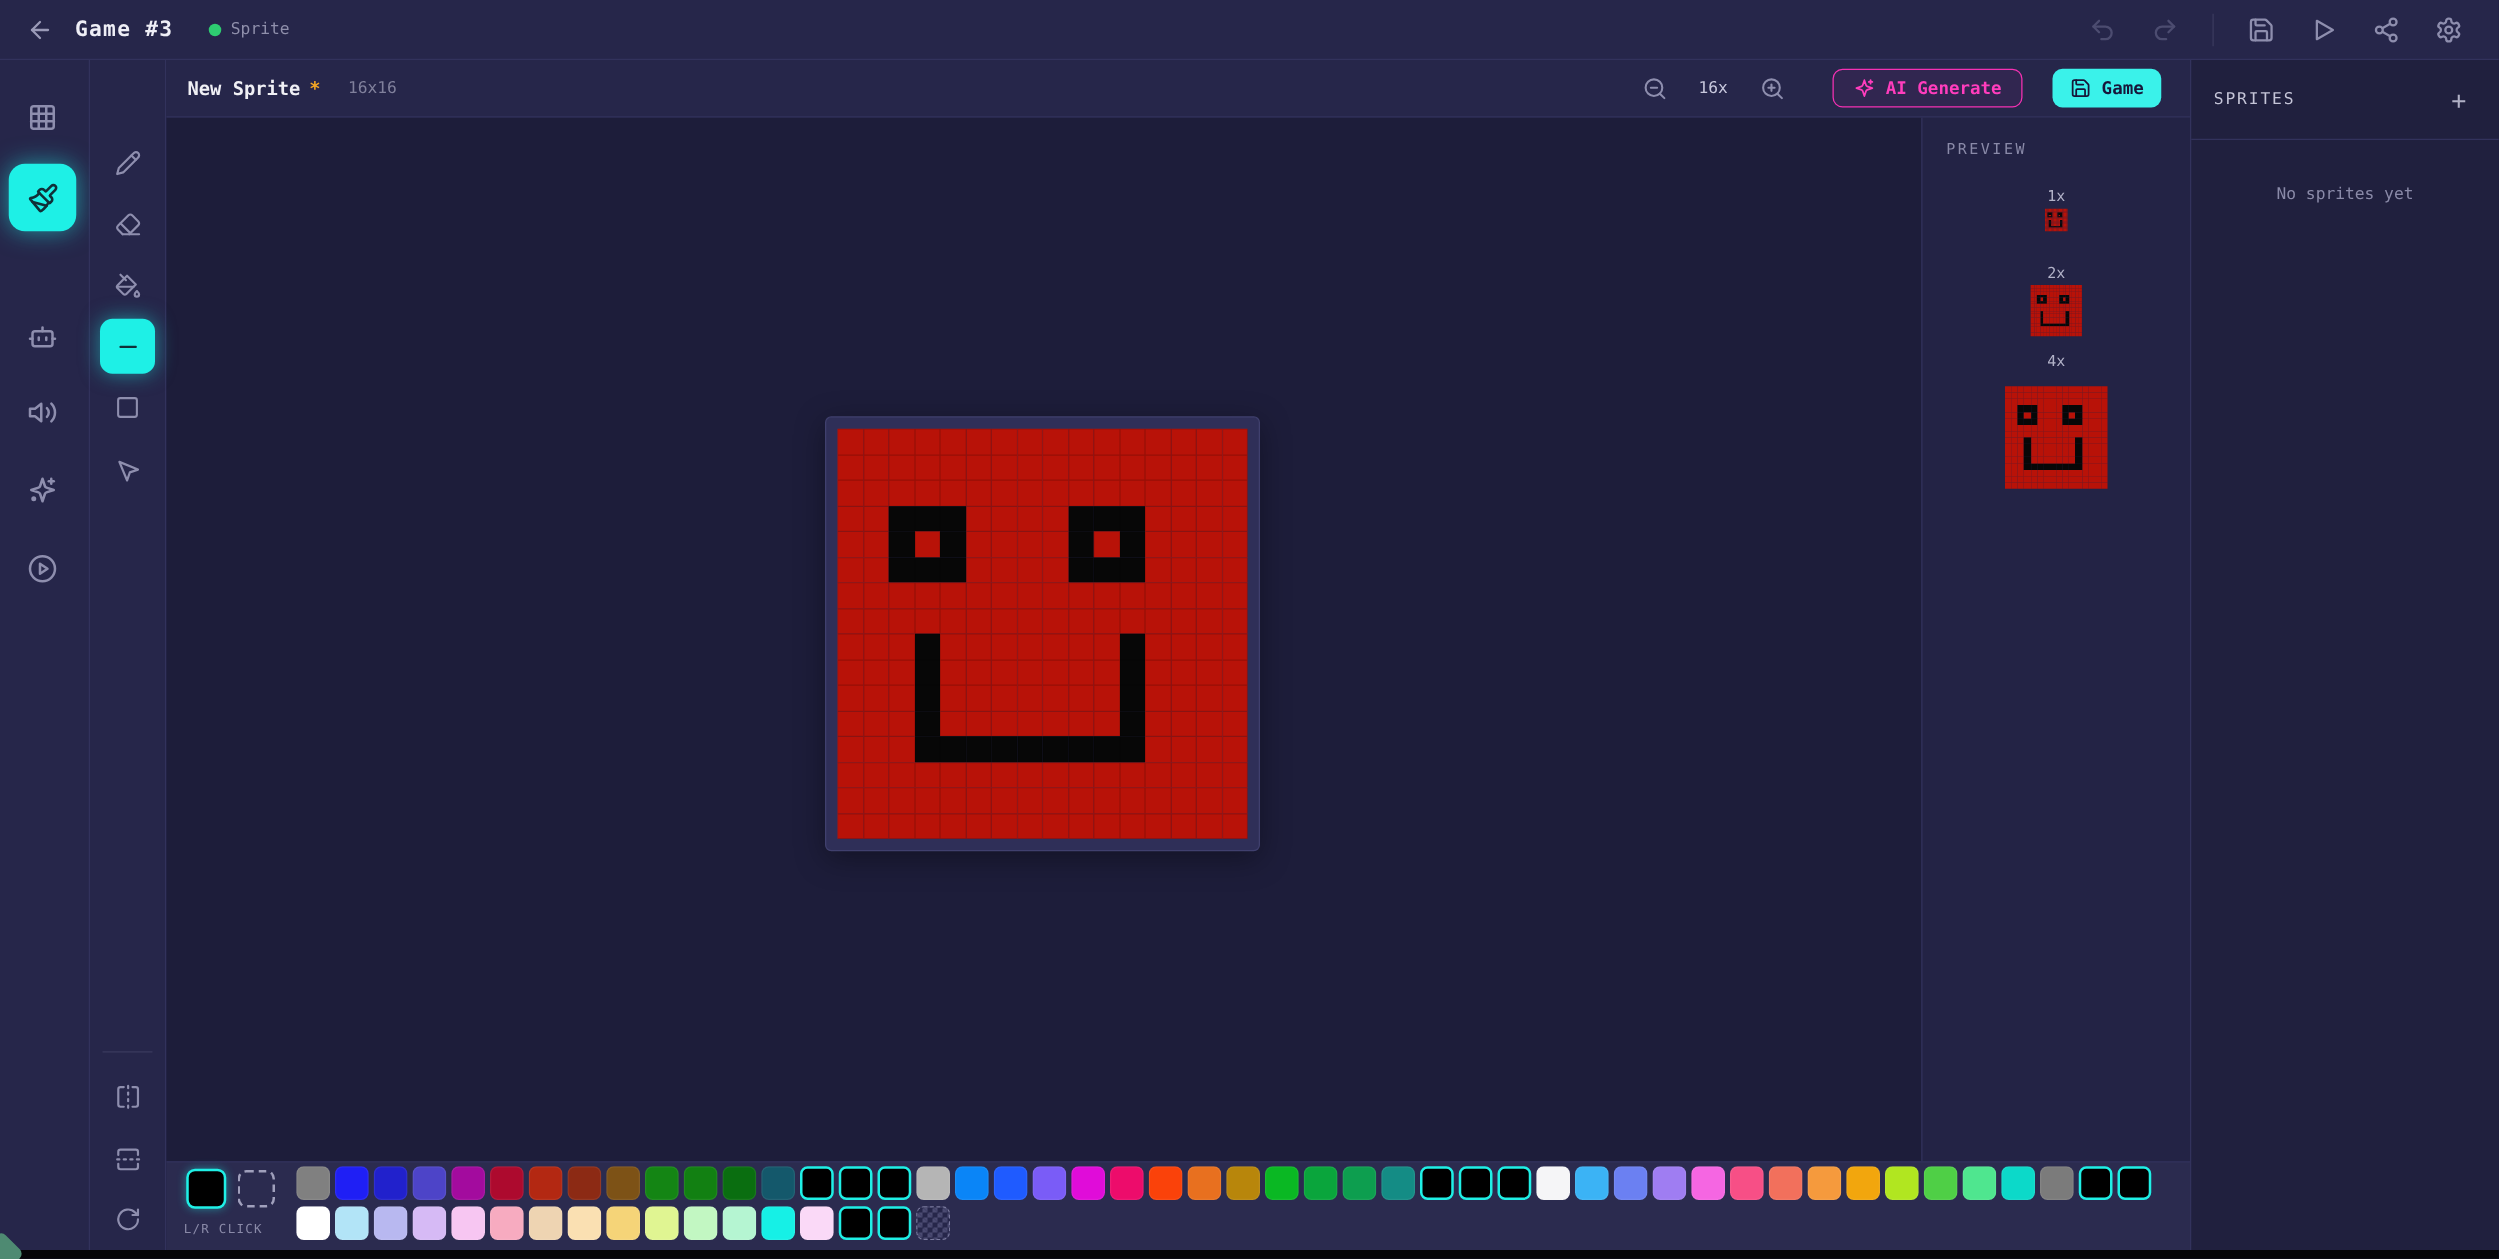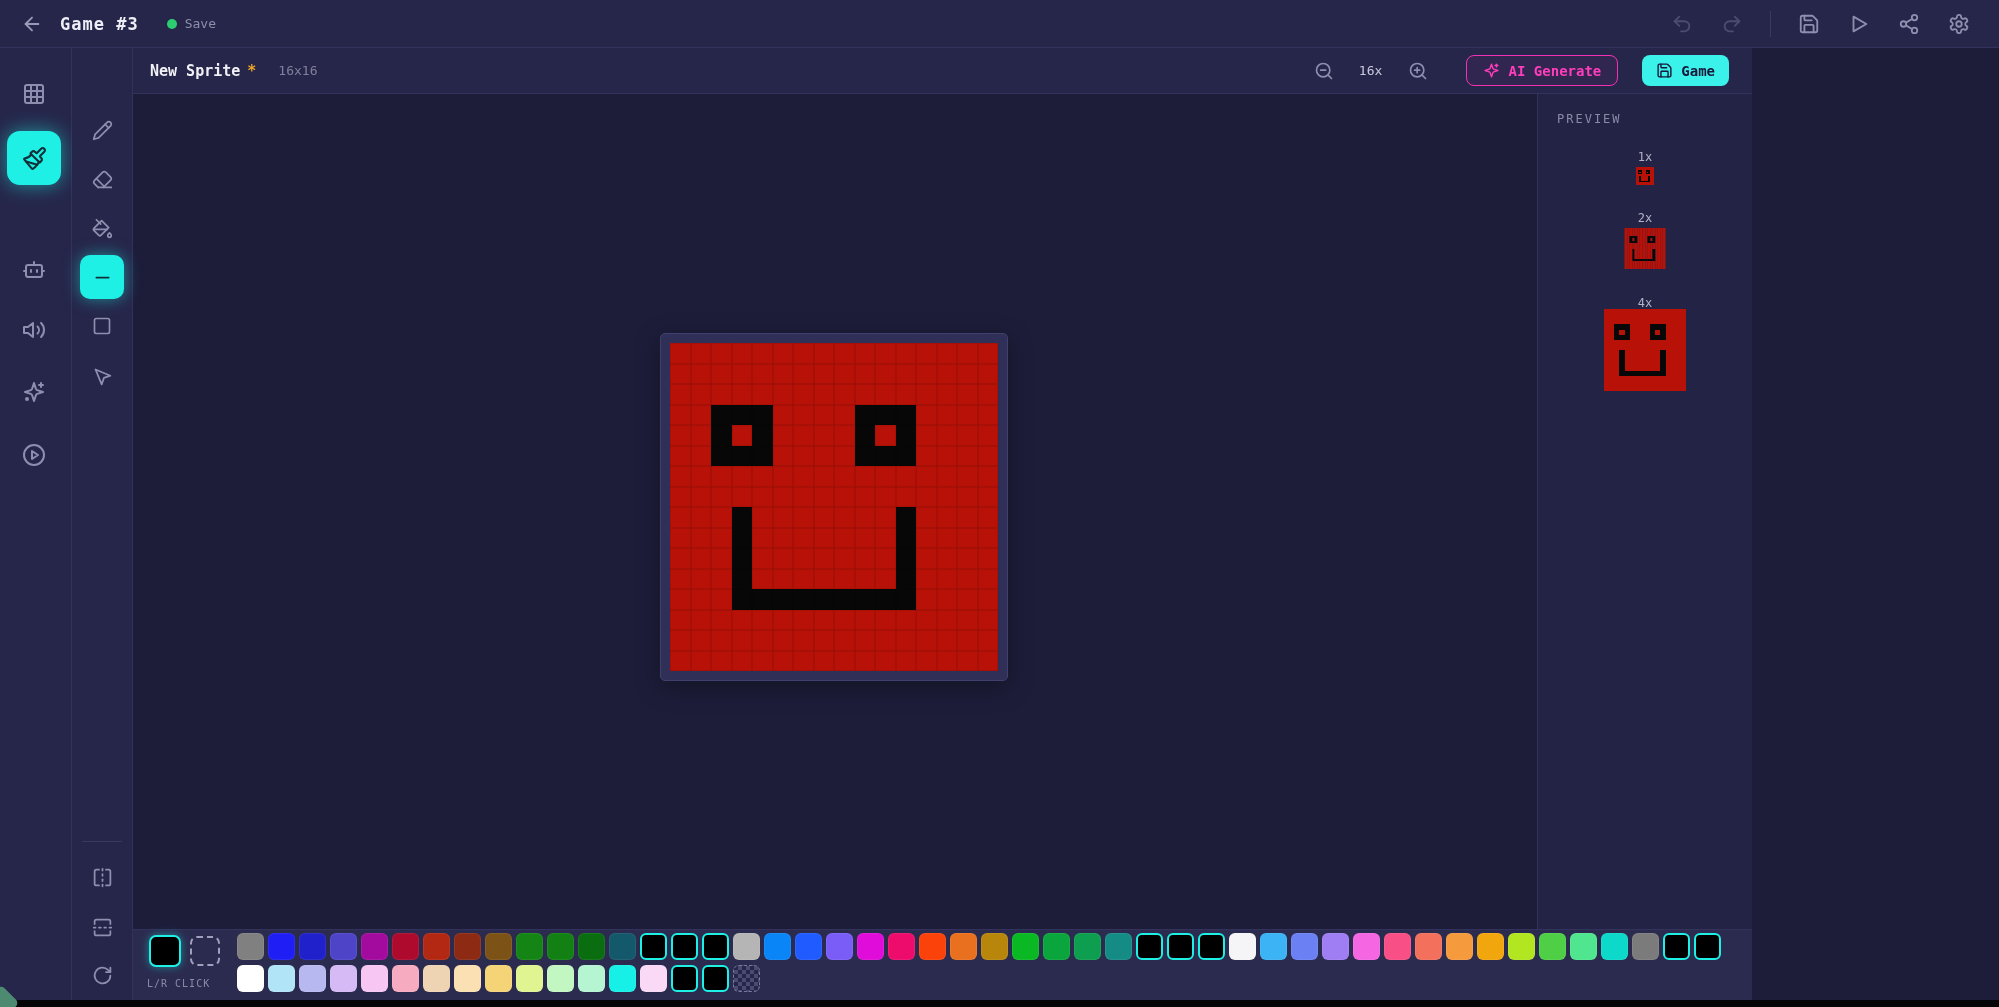--- a/index.html
+++ b/index.html
@@ -109,21 +109,21 @@
   <div class="topbar">
     <div class="back-btn">
       <svg class="ic" width="22" height="22" viewBox="0 0 24 24">
           <path d="M19 12H5"></path>
           <path d="m12 19-7-7 7-7"></path>
         </svg>
     </div>
     <div class="game-title">Game #3</div>
     <div class="status">
       <div class="status-dot"></div>
-      <div class="status-text">Save</div>
+      <div class="status-text">Sprite</div>
     </div>
     <div class="topbar-right">
       <div class="tb-icon dim">
         <svg class="ic" width="22" height="22" viewBox="0 0 24 24">
             <path d="M9 14 4 9l5-5"></path>
             <path d="M4 9h10.5a5.5 5.5 0 0 1 0 11H11"></path>
           </svg>
       </div>
       <div class="tb-icon dim">
         <svg class="ic" width="22" height="22" viewBox="0 0 24 24">
@@ -1094,21 +1094,21 @@
         <div class="cell" style="background: rgb(184, 18, 8);"></div>
         <div class="cell" style="background: rgb(184, 18, 8);"></div>
         <div class="cell" style="background: rgb(184, 18, 8);"></div>
         <div class="cell" style="background: rgb(184, 18, 8);"></div>
         <div class="cell" style="background: rgb(184, 18, 8);"></div>
         <div class="cell" style="background: rgb(184, 18, 8);"></div>
         <div class="cell" style="background: rgb(184, 18, 8);"></div>
         <div class="cell" style="background: rgb(184, 18, 8);"></div>
         <div class="cell" style="background: rgb(184, 18, 8);"></div>
       </div>
-    <div class="pv-label" style="top:202px">4x</div>
+    <div class="pv-label" style="top:188px">4x</div>
     <div id="pv-4x" class="pv-sprite pixel-grid" style="top: 215px; width: 82px; height: 82px; grid-template-columns: repeat(16, 1fr); grid-template-rows: repeat(16, 1fr);">
         <div class="cell" style="background: rgb(184, 18, 8);"></div>
         <div class="cell" style="background: rgb(184, 18, 8);"></div>
         <div class="cell" style="background: rgb(184, 18, 8);"></div>
         <div class="cell" style="background: rgb(184, 18, 8);"></div>
         <div class="cell" style="background: rgb(184, 18, 8);"></div>
         <div class="cell" style="background: rgb(184, 18, 8);"></div>
         <div class="cell" style="background: rgb(184, 18, 8);"></div>
         <div class="cell" style="background: rgb(184, 18, 8);"></div>
         <div class="cell" style="background: rgb(184, 18, 8);"></div>
@@ -1432,17 +1432,24 @@
           <div class="swatch" style="background: rgb(181, 245, 210);"></div>
           <div class="swatch" style="background: rgb(22, 240, 230);"></div>
           <div class="swatch" style="background: rgb(250, 217, 247);"></div>
           <div class="swatch selected" style="background: rgb(0, 0, 0);"></div>
           <div class="swatch selected" style="background: rgb(0, 0, 0);"></div>
           <div class="swatch transparent"></div>
         </div>
     </div>
   </div>
 
+  <div class="spritespanel">
+    <div class="sp-header">
+      <div class="sp-title">SPRITES</div>
+      <div class="sp-add">+</div>
+    </div>
+    <div class="sp-empty">No sprites yet</div>
+  </div>
 
   <div class="bottombar"></div>
   <div class="corner-toast"></div>
 
 </div>
 
 </body></html>

